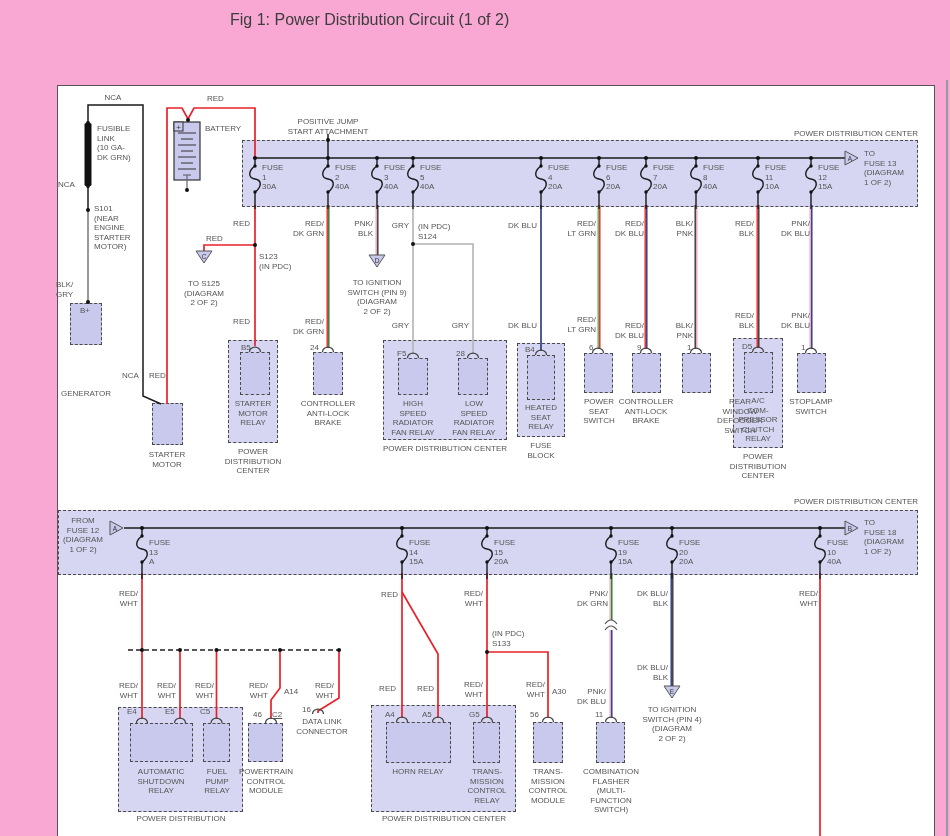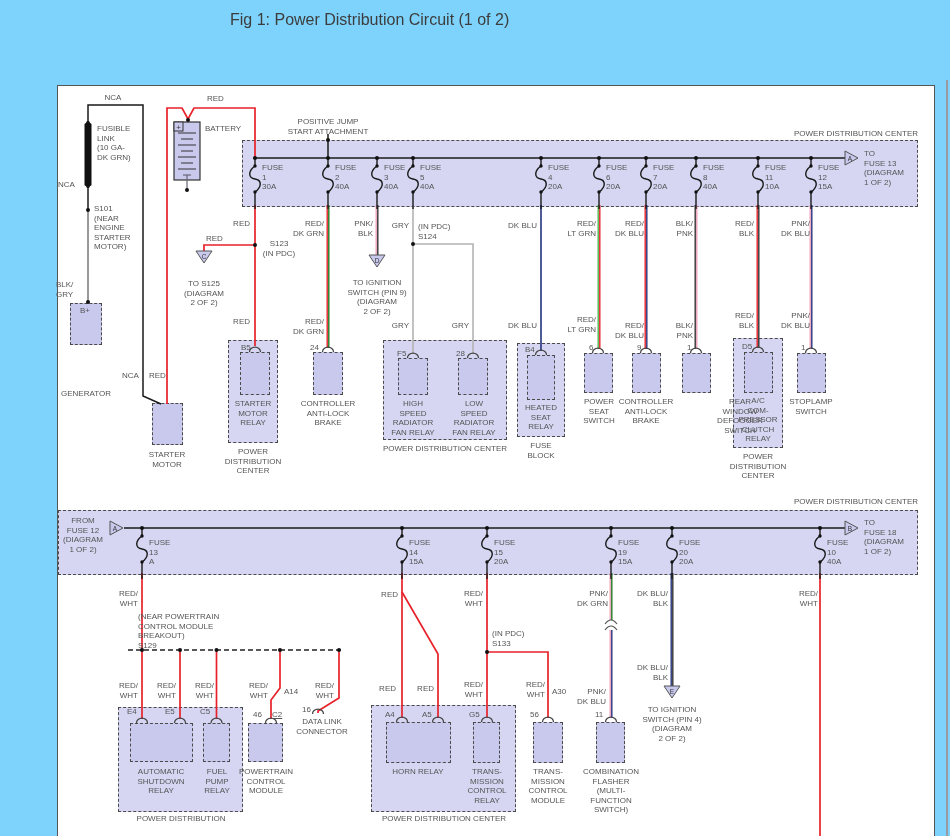--- a/index.html
+++ b/index.html
@@ -1,16 +1,16 @@
 <!DOCTYPE html>
 <html><head>
 <meta charset="utf-8">
 <style>
   html,body{margin:0;padding:0;}
-  .stage{position:relative;width:950px;height:836px;background:#7dd3fc;overflow:hidden;
+  .stage{position:relative;width:950px;height:836px;background:#f9a8d4;overflow:hidden;
          font-family:"Liberation Sans",sans-serif;}
   .title{position:absolute;left:230px;top:11px;font-size:16px;color:#3d3d3d;}
   .canvas{position:absolute;left:57px;top:85px;width:878px;height:751px;background:#fff;
           border-top:1px solid #555;border-left:1px solid #555;border-right:1px solid #555;
           box-sizing:border-box;}
   .edge-line{position:absolute;left:946px;top:80px;width:2px;height:756px;background:#9a9aa2;}
   .box{position:absolute;border:1px dashed #4a4a4a;background:#d6d6f3;box-sizing:border-box;z-index:2;}
   .box.inner{background:#c9c9ed;}
   .lbl{position:absolute;font-size:8px;line-height:9.5px;color:#555;white-space:pre-line;z-index:4;}
   .lbl.c{text-align:center;}
@@ -300,21 +300,21 @@
   <div class="lbl" style="left:818px;top:163px;width:34px;">FUSE
 12
 15A</div>
   <div class="lbl" style="left:864px;top:149px;width:52px;">TO
 FUSE 13
 (DIAGRAM
 1 OF 2)</div>
 
   <div class="lbl r" style="left:226px;top:219px;width:24px;">RED</div>
   <div class="lbl" style="left:206px;top:234px;width:24px;">RED</div>
-  <div class="lbl" style="left:259px;top:239px;width:40px;text-align:center;">S123
+  <div class="lbl" style="left:259px;top:252px;width:40px;">S123
 (IN PDC)</div>
   <div class="lbl c" style="left:172px;top:279px;width:64px;">TO S125
 (DIAGRAM
 2 OF 2)</div>
   <div class="lbl r" style="left:226px;top:317px;width:24px;">RED</div>
 
   <div class="lbl r" style="left:282px;top:219px;width:42px;">RED/
 DK GRN</div>
   <div class="lbl r" style="left:341px;top:219px;width:32px;">PNK/
 BLK</div>
@@ -431,24 +431,20 @@
   <div class="lbl" style="left:827px;top:538px;width:34px;">FUSE
 10
 40A</div>
   <div class="lbl" style="left:864px;top:518px;width:52px;">TO
 FUSE 18
 (DIAGRAM
 1 OF 2)</div>
 
   <div class="lbl r" style="left:112px;top:589px;width:26px;">RED/
 WHT</div>
-  <div class="lbl" style="left:138px;top:612px;width:90px;">(NEAR POWERTRAIN
-CONTROL MODULE
-BREAKOUT)
-S129</div>
   <div class="lbl r" style="left:110px;top:681px;width:28px;">RED/
 WHT</div>
   <div class="lbl r" style="left:148px;top:681px;width:28px;">RED/
 WHT</div>
   <div class="lbl r" style="left:186px;top:681px;width:28px;">RED/
 WHT</div>
   <div class="lbl r" style="left:240px;top:681px;width:28px;">RED/
 WHT</div>
   <div class="lbl r" style="left:306px;top:681px;width:28px;">RED/
 WHT</div>

